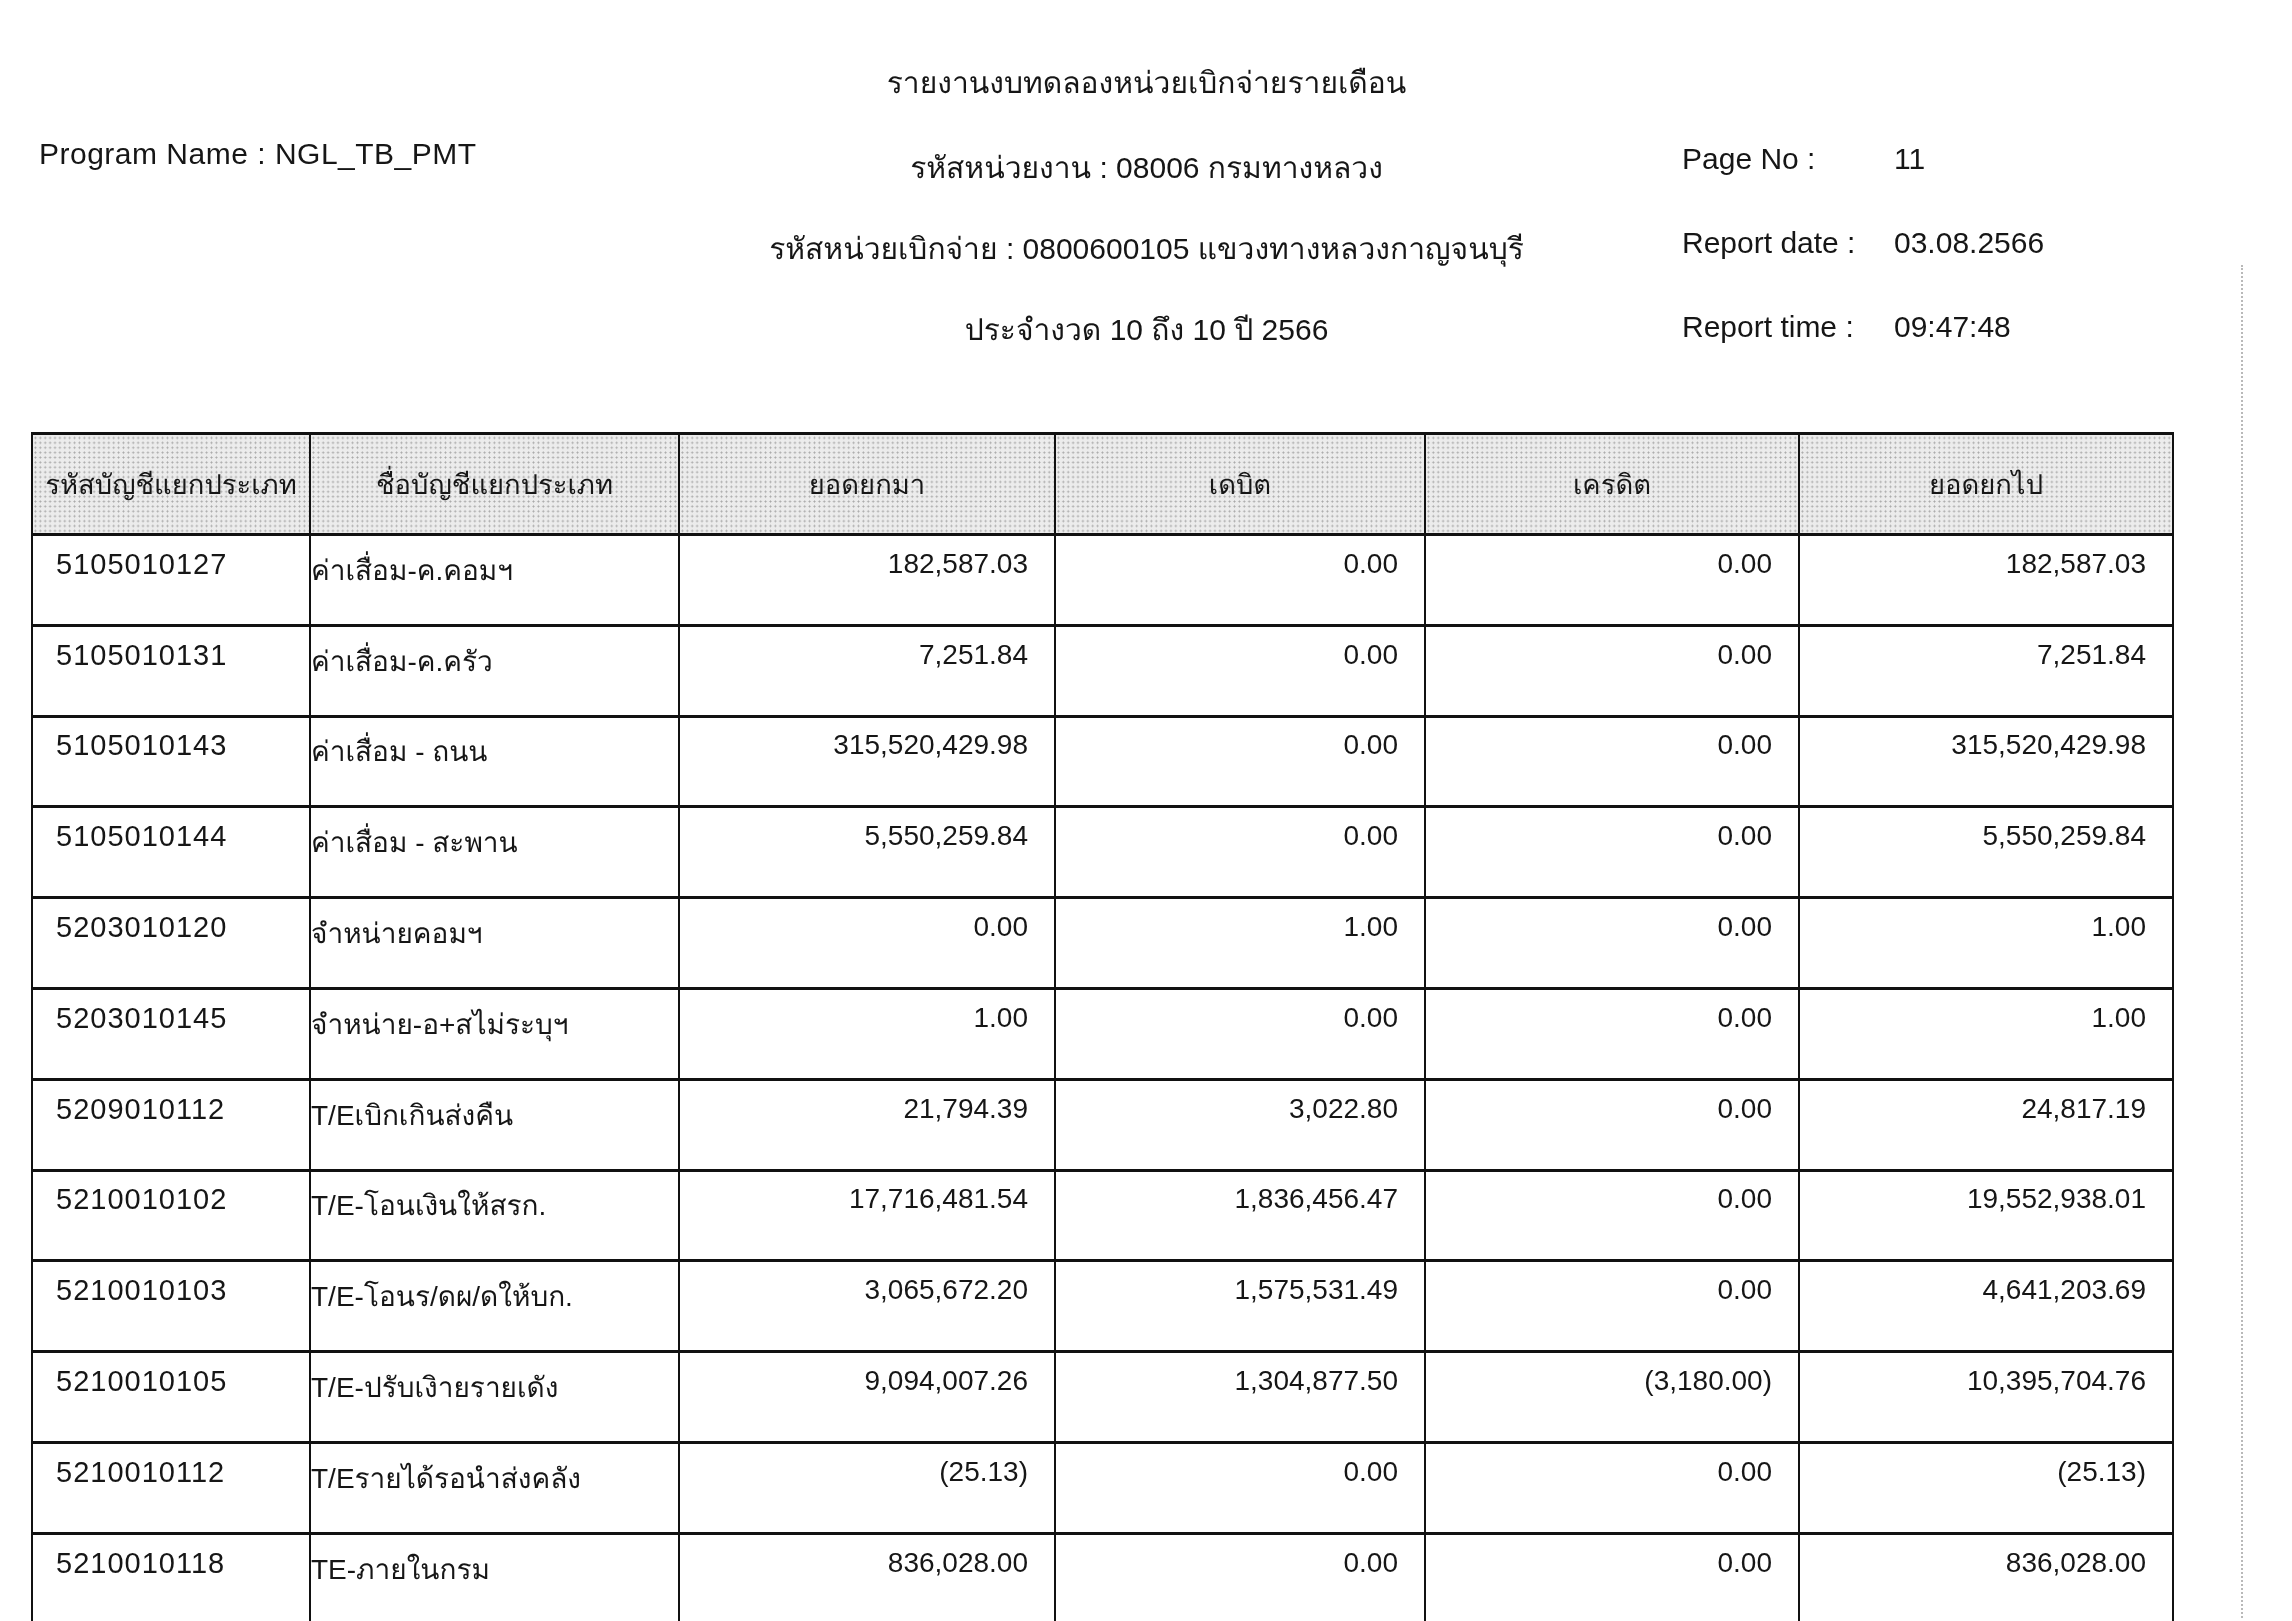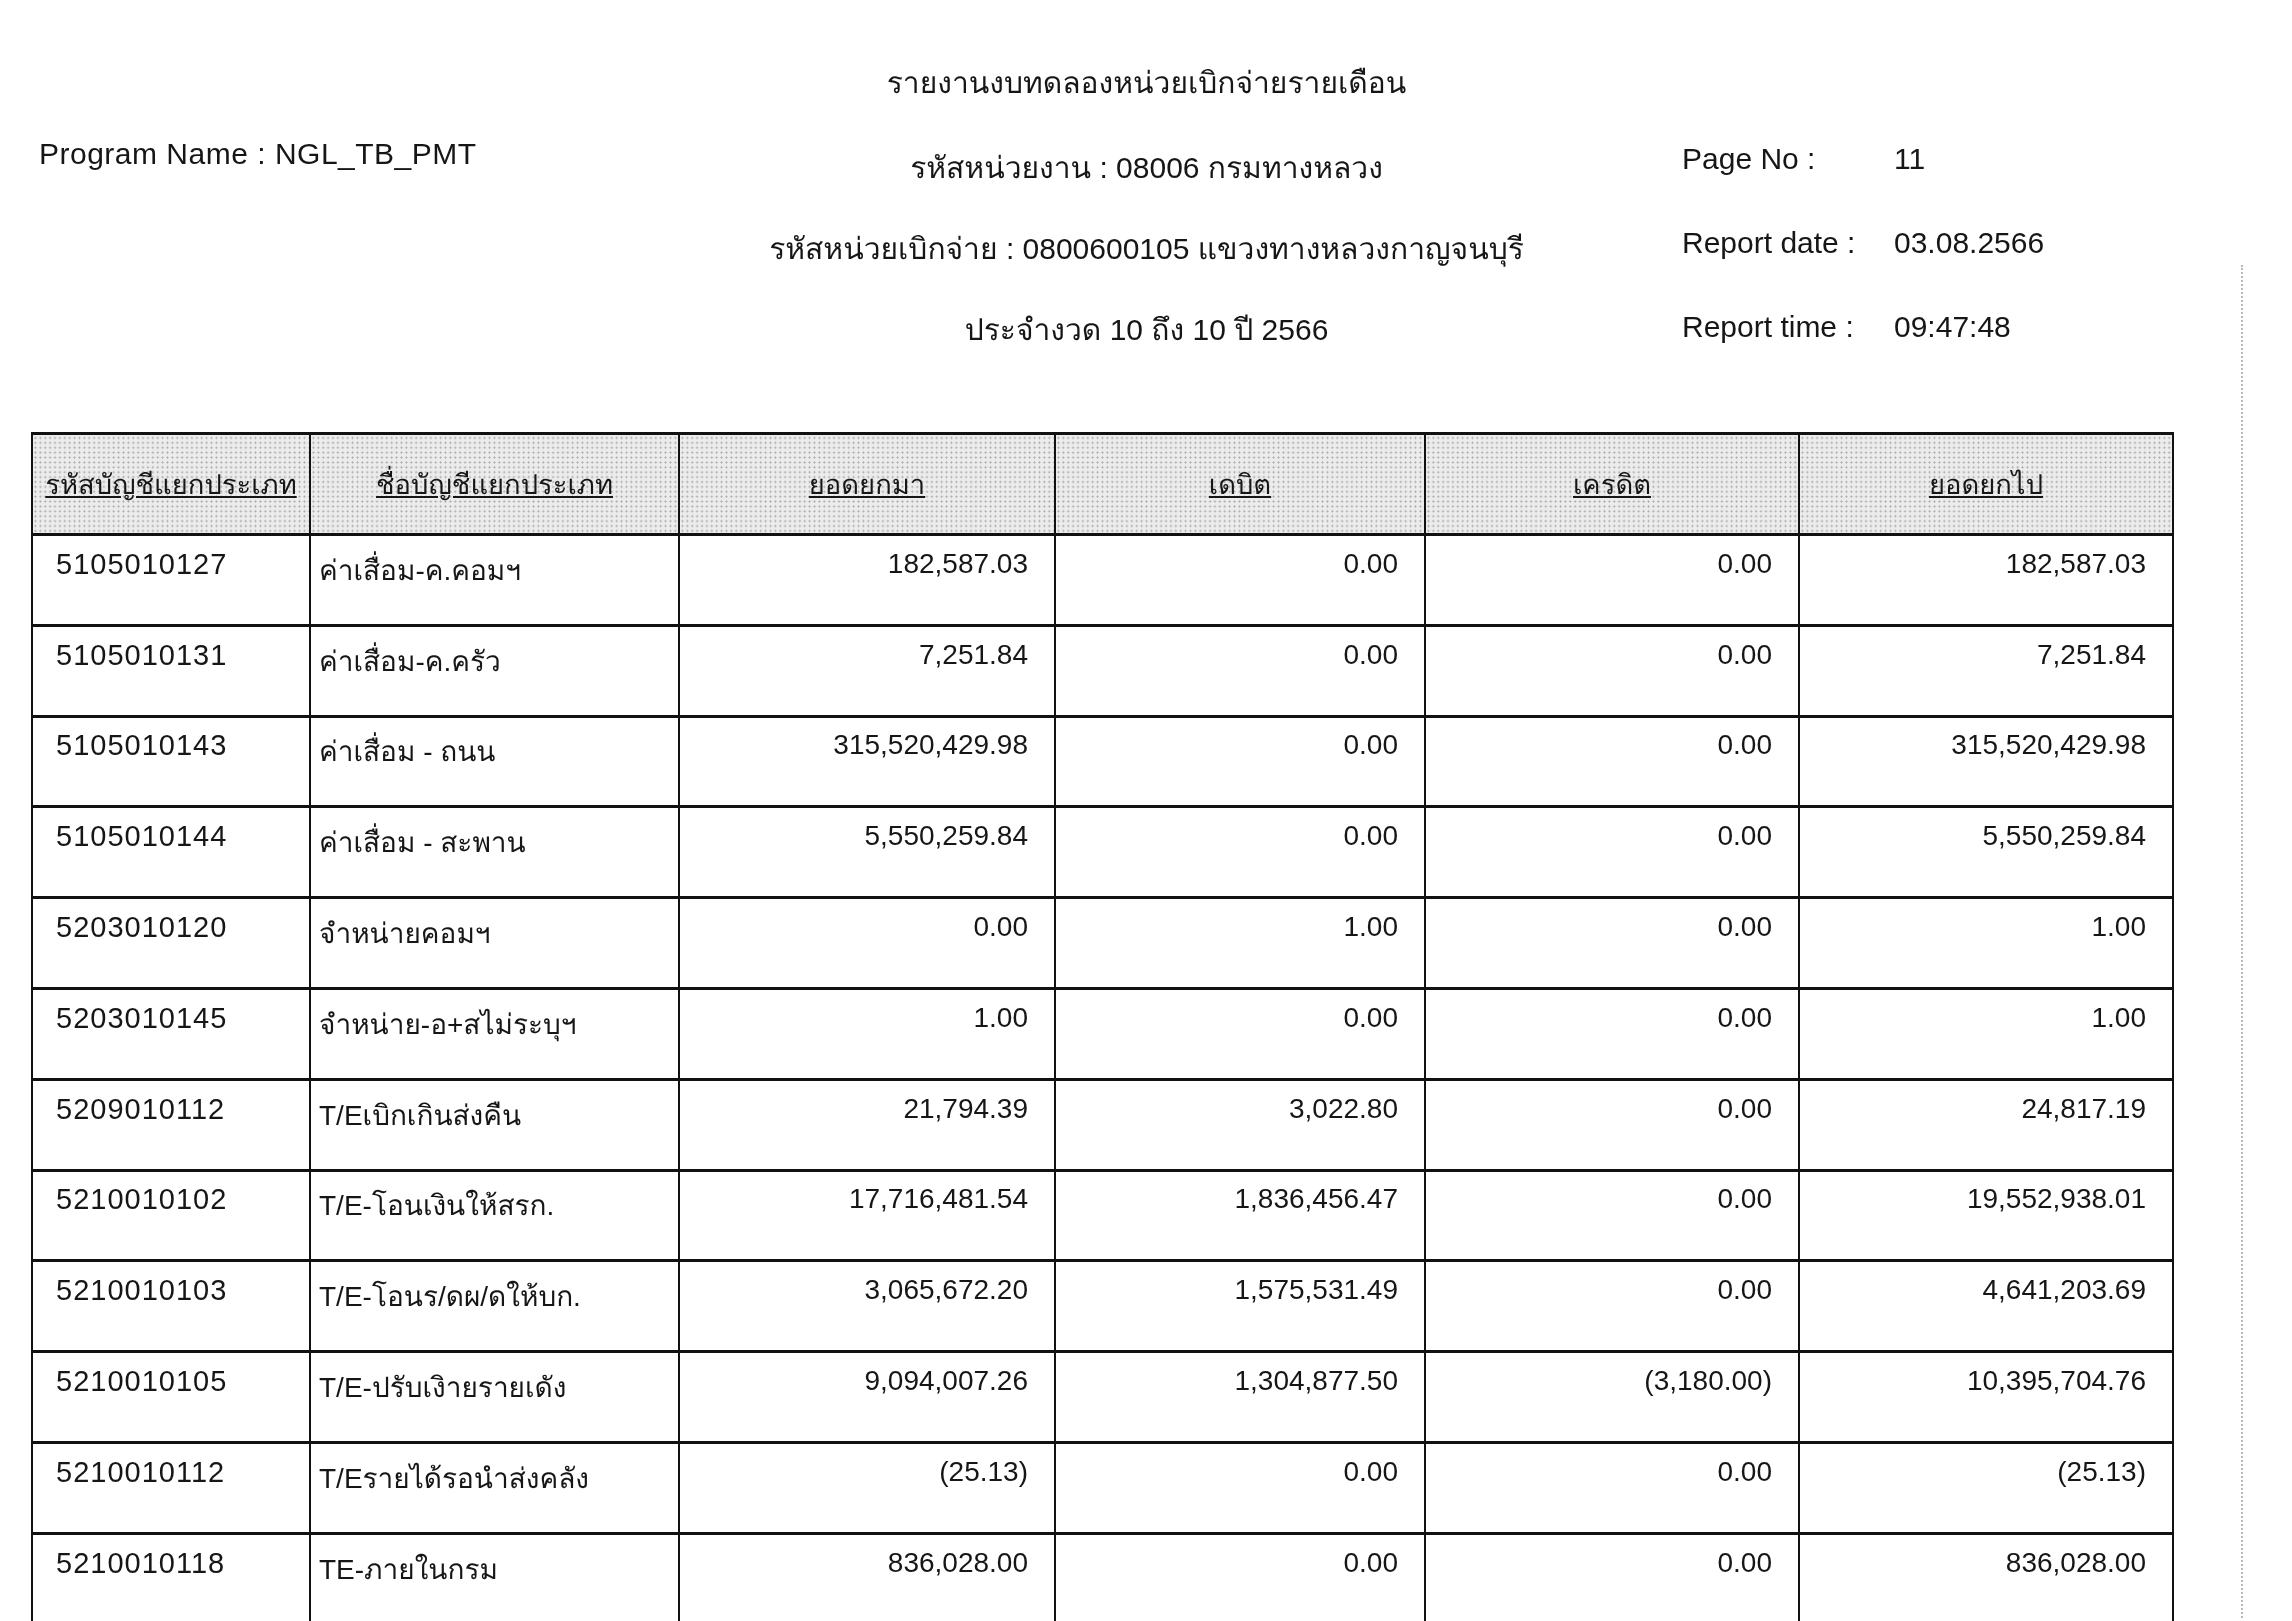--- a/index.html
+++ b/index.html
@@ -69,30 +69,29 @@
   }
   table.tb th {
     height: 96px;
     font-weight: normal;
     text-align: center;
     vertical-align: middle;
     background-color: #ececec;
     background-image: radial-gradient(#a8a8a8 0.9px, rgba(0,0,0,0) 1.1px);
     background-size: 4.9px 4.9px;
     font-size: 27.4px;
-    text-decoration: underline;
   }
   table.tb td {
     height: 75px;
     vertical-align: top;
     padding-top: 11.8px;
     background: #ffffff;
   }
   td.c-code { text-align: left;  padding-left: 23px; font-size: 29px; letter-spacing: 1px; }
-  td.c-name { text-align: left;  padding-left: 8px; }
+  td.c-name { text-align: left;  padding-left: 0; }
   td.c-num  { text-align: right; padding-right: 26px; }
 
   .col-code  { width: 278px; }
   .col-name  { width: 369px; }
   .col-open  { width: 376px; }
   .col-debit { width: 370px; }
   .col-credit{ width: 374px; }
   .col-close { width: 374px; }
 
   

